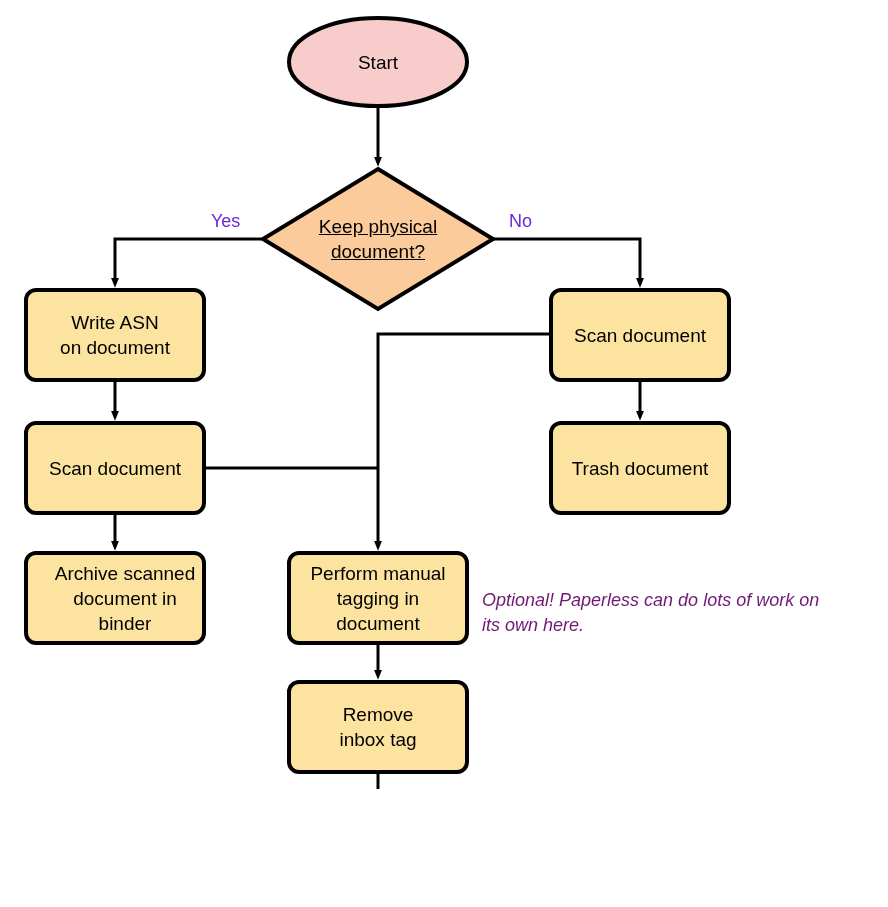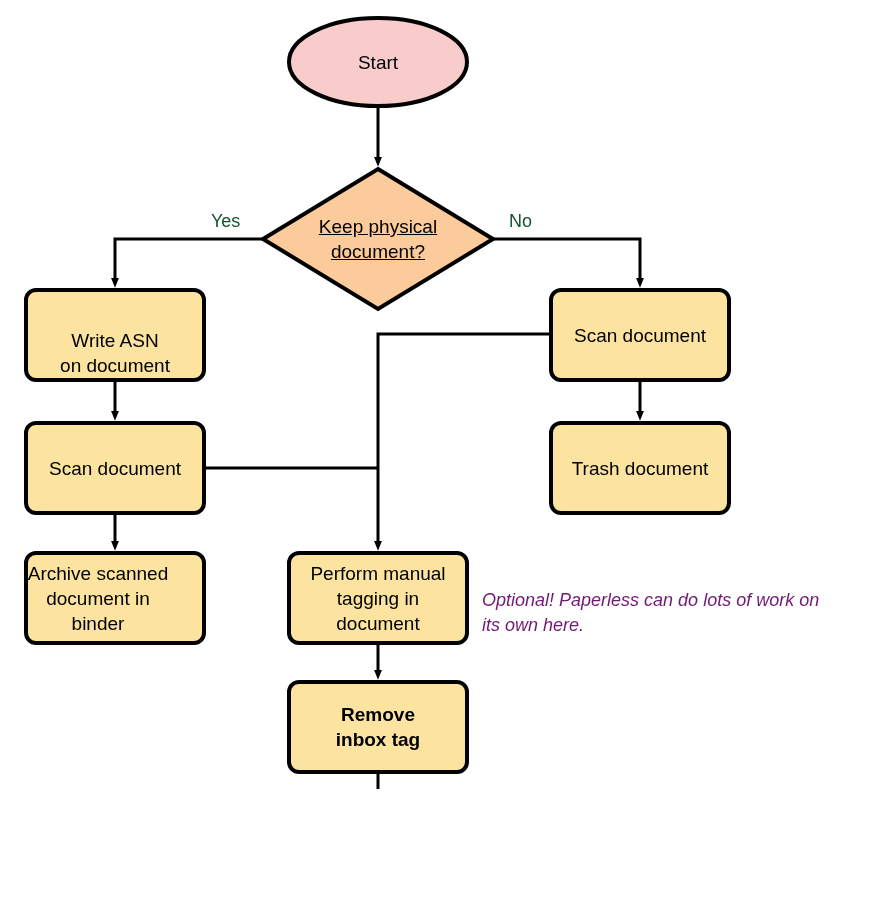--- a/index.html
+++ b/index.html
@@ -31,21 +31,21 @@
     justify-content: center;
     text-align: center;
     color: #000000;
     font-size: 19px;
     line-height: 25px;
     white-space: pre-line;
     pointer-events: none;
   }
   .edge-label {
     position: absolute;
-    color: #14532d;
+    color: #6d28d9;
     font-size: 18px;
     line-height: 21px;
     white-space: nowrap;
   }
   .note-label {
     position: absolute;
     color: #701a75;
     font-size: 18px;
     line-height: 25px;
     font-style: italic;
@@ -103,38 +103,38 @@
     <path d="M378,643 L378,675" fill="none" stroke="#000000" stroke-width="3" marker-end="url(#arrowhead)"></path>
 
     <path d="M378,772 L378,806" fill="none" stroke="#000000" stroke-width="3" marker-end="url(#arrowhead)"></path>
   </svg>
 
   <div class="node-label" style="left:289px; top:18px; width:178px; height:88px;">Start</div>
 
   <div class="node-label" style="left:263px; top:169px; width:230px; height:140px;text-decoration:underline;">Keep physical
 document?</div>
 
-  <div class="node-label" style="left:26px; top:308px; width:178px; height:90px;">Write ASN
+  <div class="node-label" style="left:26px; top:290px; width:178px; height:90px;">Write ASN
 on document</div>
 
   <div class="node-label" style="left:26px; top:423px; width:178px; height:90px;">Scan document</div>
 
-  <div class="node-label" style="left:9px; top:553px; width:178px; height:90px;">Archive scanned
+  <div class="node-label" style="left:36px; top:553px; width:178px; height:90px;">Archive scanned
 document in
 binder</div>
 
   <div class="node-label" style="left:551px; top:290px; width:178px; height:90px;">Scan document</div>
 
   <div class="node-label" style="left:551px; top:423px; width:178px; height:90px;text-align:center;">Trash document</div>
 
   <div class="node-label" style="left:289px; top:553px; width:178px; height:90px;">Perform manual
 tagging in
 document</div>
 
-  <div class="node-label" style="left:289px; top:682px; width:178px; height:90px;font-weight:bold;">Remove
+  <div class="node-label" style="left:289px; top:682px; width:178px; height:90px;">Remove
 inbox tag</div>
 
 
   <div class="edge-label" style="left:211px; top:211px;">Yes</div>
 
   <div class="edge-label" style="left:509px; top:211px;">No</div>
 
   <div class="note-label" style="left:482px; top:588px; width:400px;">Optional! Paperless can do lots of work on
 its own here.</div>
 

